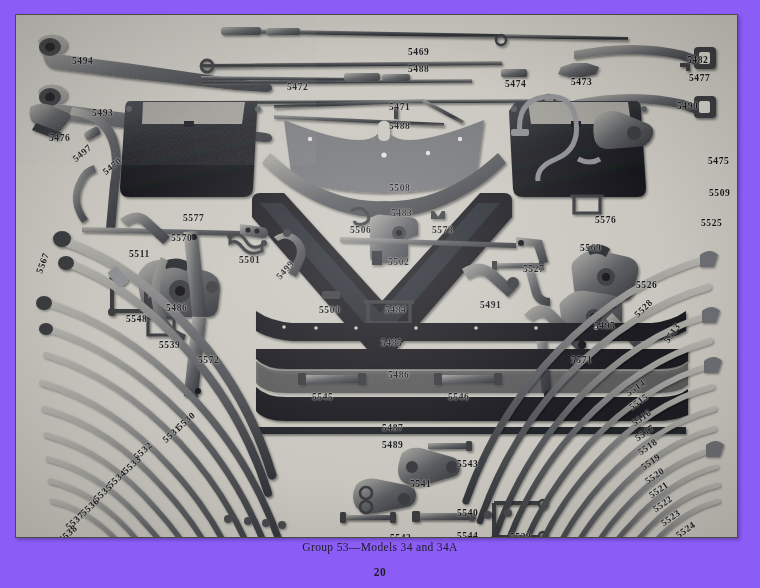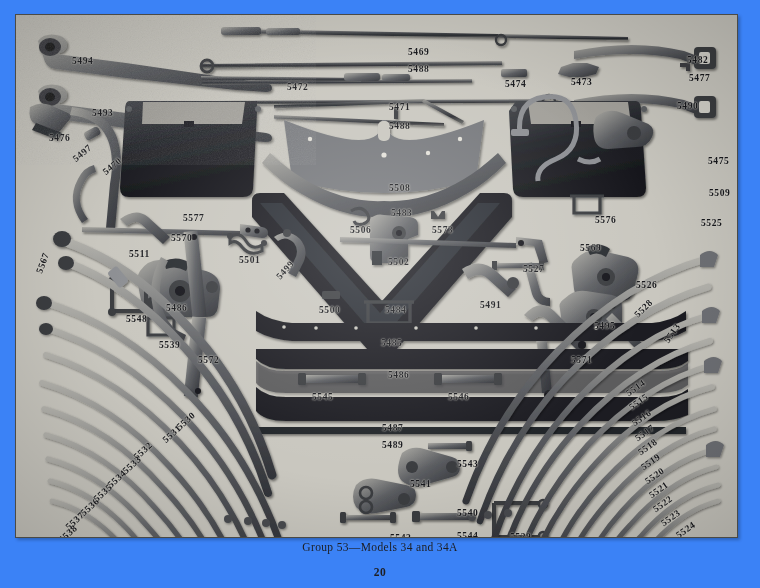--- a/index.html
+++ b/index.html
@@ -3,21 +3,21 @@
 <meta charset="utf-8">
 <title>Parts Plate</title>
 <style>
   html,body{margin:0;padding:0;}
   body{
     width:760px;height:588px;overflow:hidden;
     background:#fbf9f3;
     font-family:"Liberation Serif", serif;
     position:relative;
   }
-  #page{position:absolute;inset:0;background:#3b82f6;}
+  #page{position:absolute;inset:0;background:#8b5cf6;}
 
   
   #plate{
     position:absolute;left:15px;top:14px;width:721px;height:522px;
     background:#c9c7bf;
     border:1px solid #4a4a46;
     box-shadow: 2px 2px 3px rgba(0,0,0,.25);
     overflow:hidden;
   }
   #plate::after{

